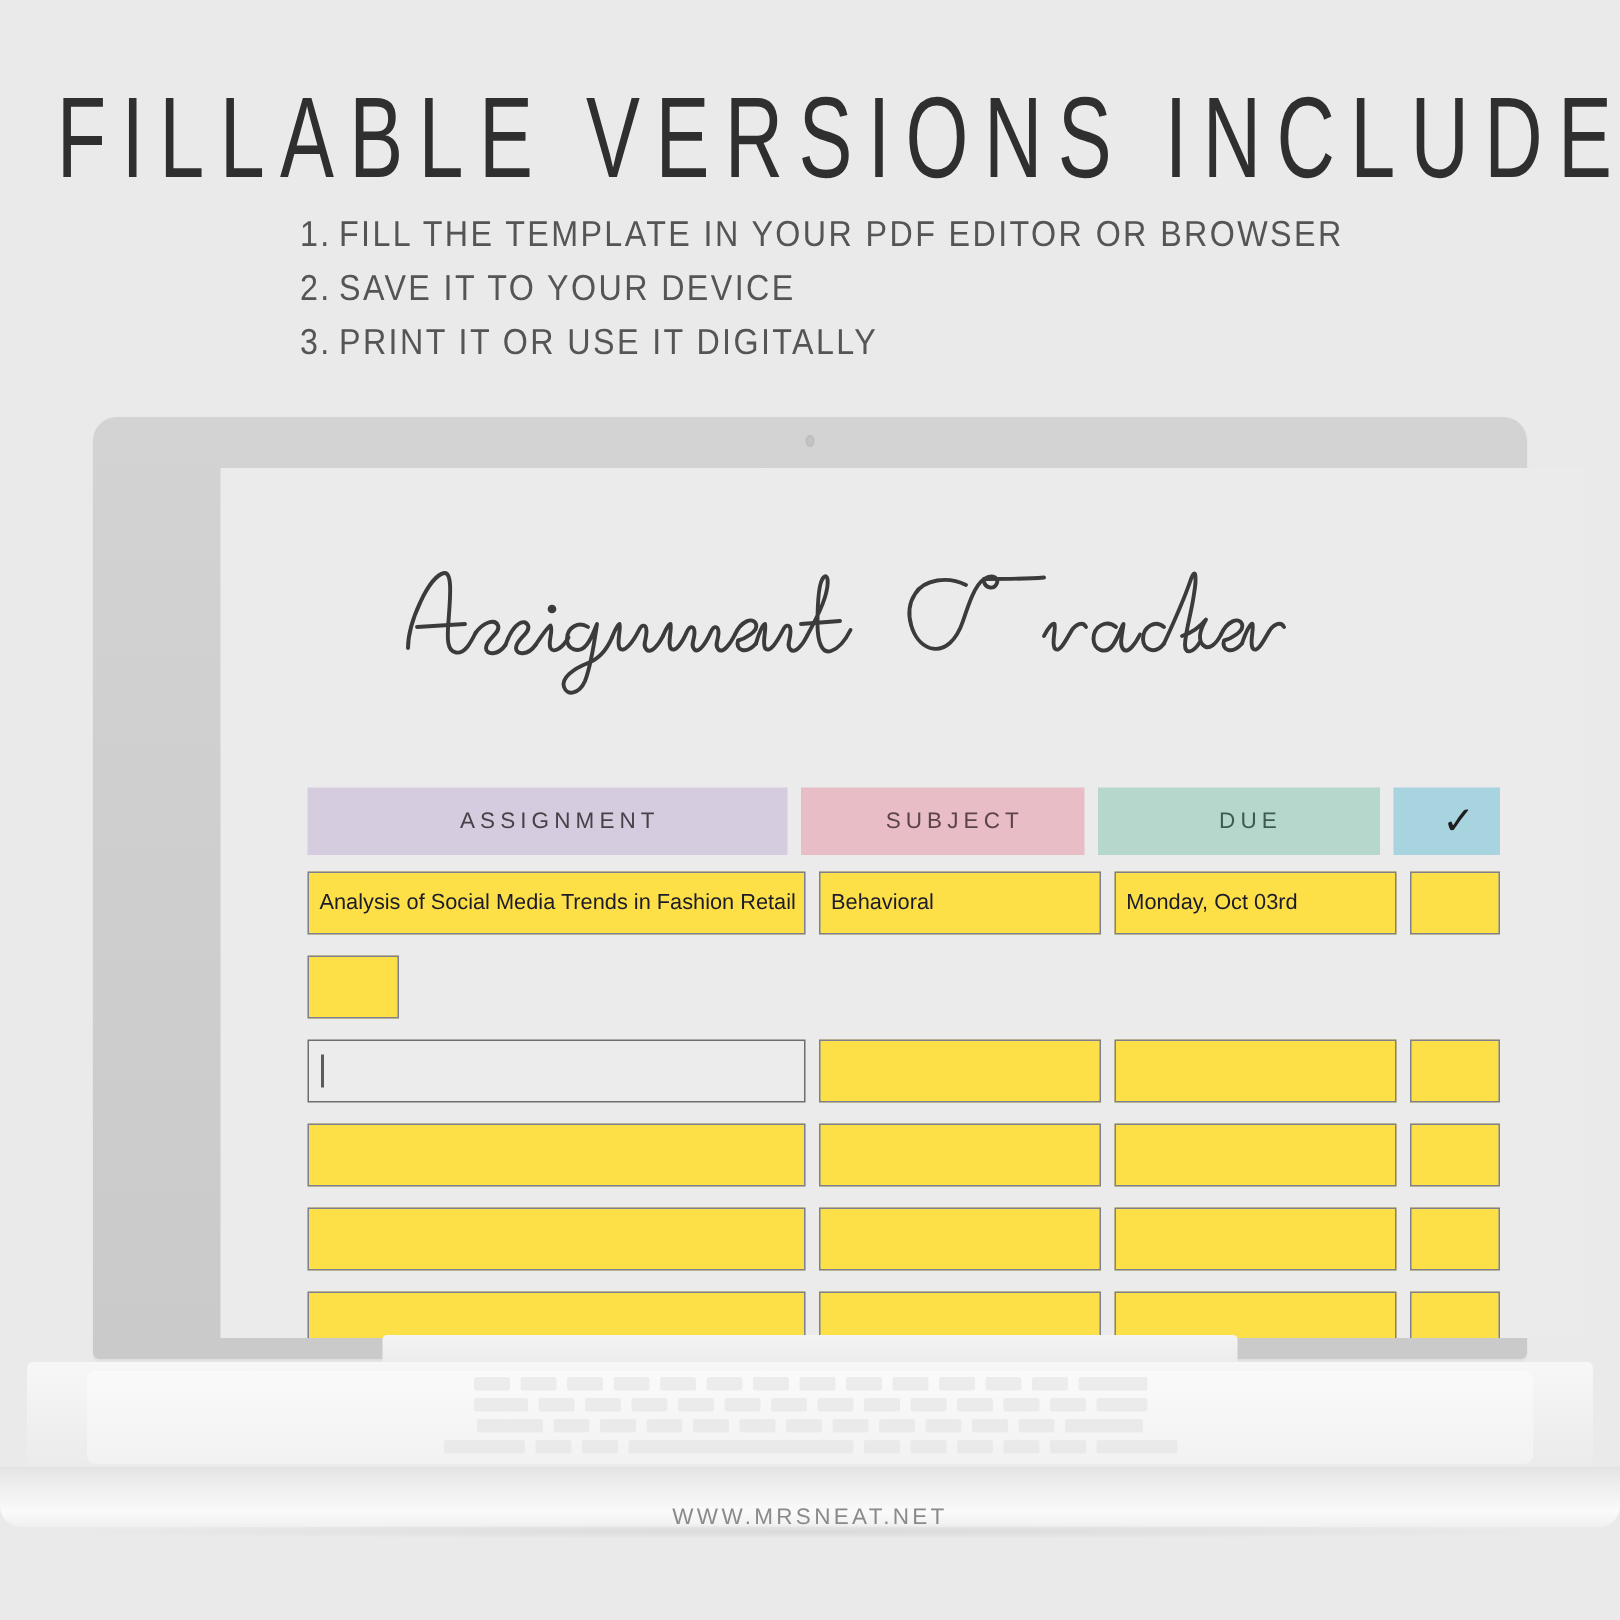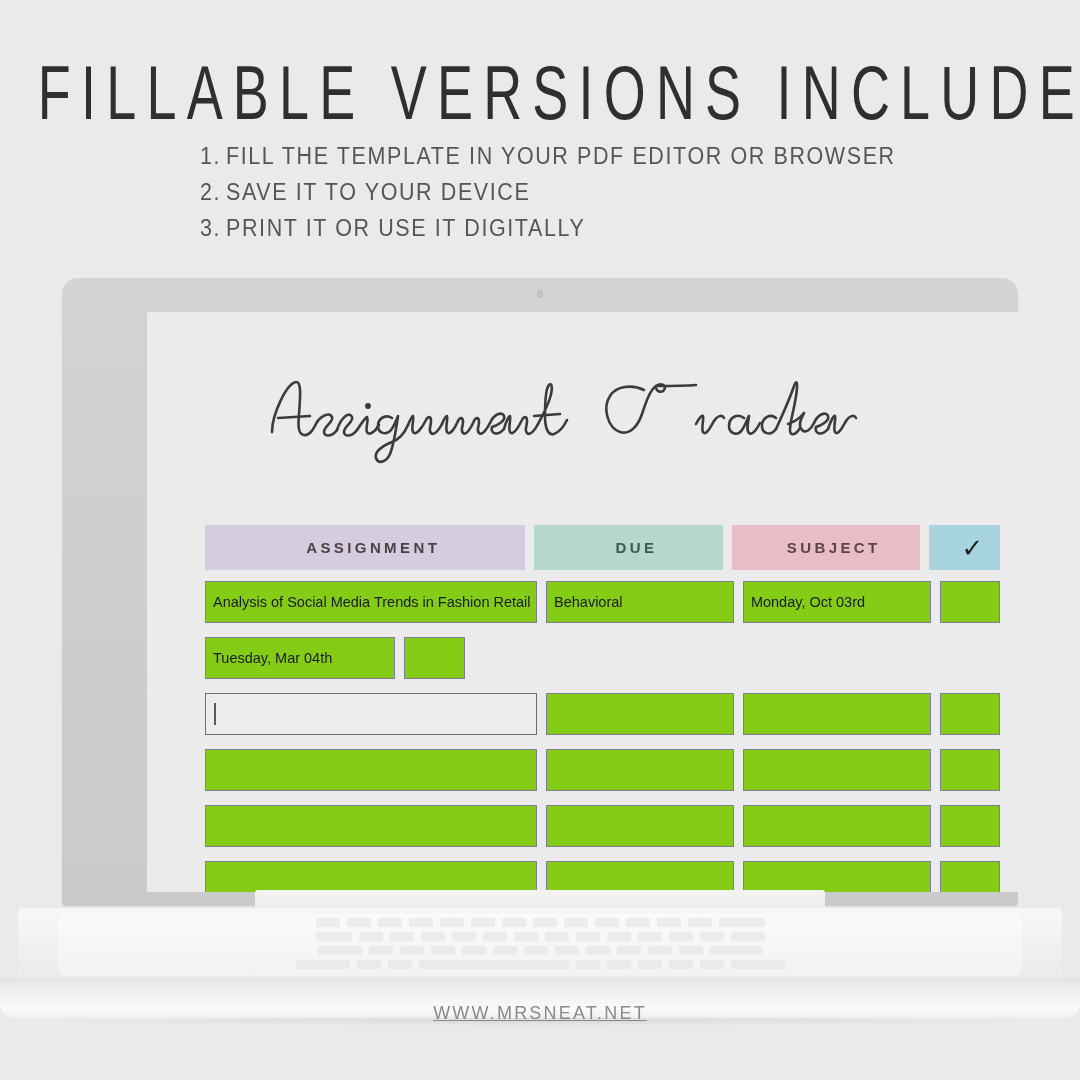--- a/index.html
+++ b/index.html
@@ -120,21 +120,21 @@
     height: 45px;
     margin-bottom: 11px;
   }
   .th {
     display: flex;
     align-items: center;
     justify-content: center;
     font-size: 15px;
     letter-spacing: 3.4px;
     color: #4a4048;
-    font-weight: 700;
+    font-weight: 400;
     padding-left: 16px;
   }
   .th-assignment { width: 336px; background: #d5cce0; }
   .th-subject    { width: 190px; background: #e8bdc5; color: #5c434a; }
   .th-due        { width: 190px; background: #b6d8cc; color: #3f5a51; }
   .th-check      { width: 61px;  background: #a8d4e0; }
   .check-glyph {
     font-size: 26px;
     color: #1f1f1f;
     line-height: 1;
@@ -143,21 +143,21 @@
   }
 
   .trow {
     display: flex;
     gap: 9px;
     height: 42px;
     margin-bottom: 14px;
   }
   .cell {
     box-sizing: border-box;
-    background: #84cc16;
+    background: #fde047;
     border: 1px solid #7d7f93;
     display: flex;
     align-items: center;
     padding: 0 7px;
     font-size: 14.5px;
     color: #1b1b2b;
     overflow: hidden;
     white-space: nowrap;
   }
   .c-assignment { width: 336px; }
@@ -244,24 +244,23 @@
     height: 10px;
     background: radial-gradient(ellipse at center, rgba(0,0,0,0.07) 0%, rgba(0,0,0,0) 72%);
   }
 
   .site-url {
     position: absolute;
     left: 0;
     top: 1003px;
     width: 1080px;
     text-align: center;
-    font-size: 18px;
+    font-size: 15px;
     letter-spacing: 2.2px;
     color: #8a8a8a;
-    text-decoration: underline;
   }
 </style>
 </head>
 <body>
 
 <div class="promo-title">FILLABLE VERSIONS INCLUDED</div>
 
 <div class="steps">
   <div class="step-row">
     <span class="step-num">1.</span>
@@ -327,36 +326,35 @@
 
             <path d="M576 69 C579 60 582 55 583 56 C584 60 581 68 583 72 C586 76 590 68 594 61 C597 56 602 54 604 58"></path>
           </g>
         </svg>
       </div>
 
       <div class="table">
 
         <div class="thead">
           <div class="th th-assignment">ASSIGNMENT</div>
+          <div class="th th-subject">SUBJECT</div>
           <div class="th th-due">DUE</div>
-          <div class="th th-subject">SUBJECT</div>
           <div class="th th-check">
             <span class="check-glyph">✓</span>
           </div>
         </div>
 
         <div class="trow">
           <div class="cell c-assignment">Analysis of Social Media Trends in Fashion Retail</div>
           <div class="cell c-subject">Behavioral</div>
           <div class="cell c-due">Monday, Oct 03rd</div>
           <div class="cell c-check"></div>
         </div>
 
         <div class="trow">
-          <div class="cell c-due">Tuesday, Mar 04th</div>
           <div class="cell c-check"></div>
         </div>
 
         <div class="trow">
           <div class="cell c-assignment focused">
             <span class="caret"></span>
           </div>
           <div class="cell c-subject"></div>
           <div class="cell c-due"></div>
           <div class="cell c-check"></div>

